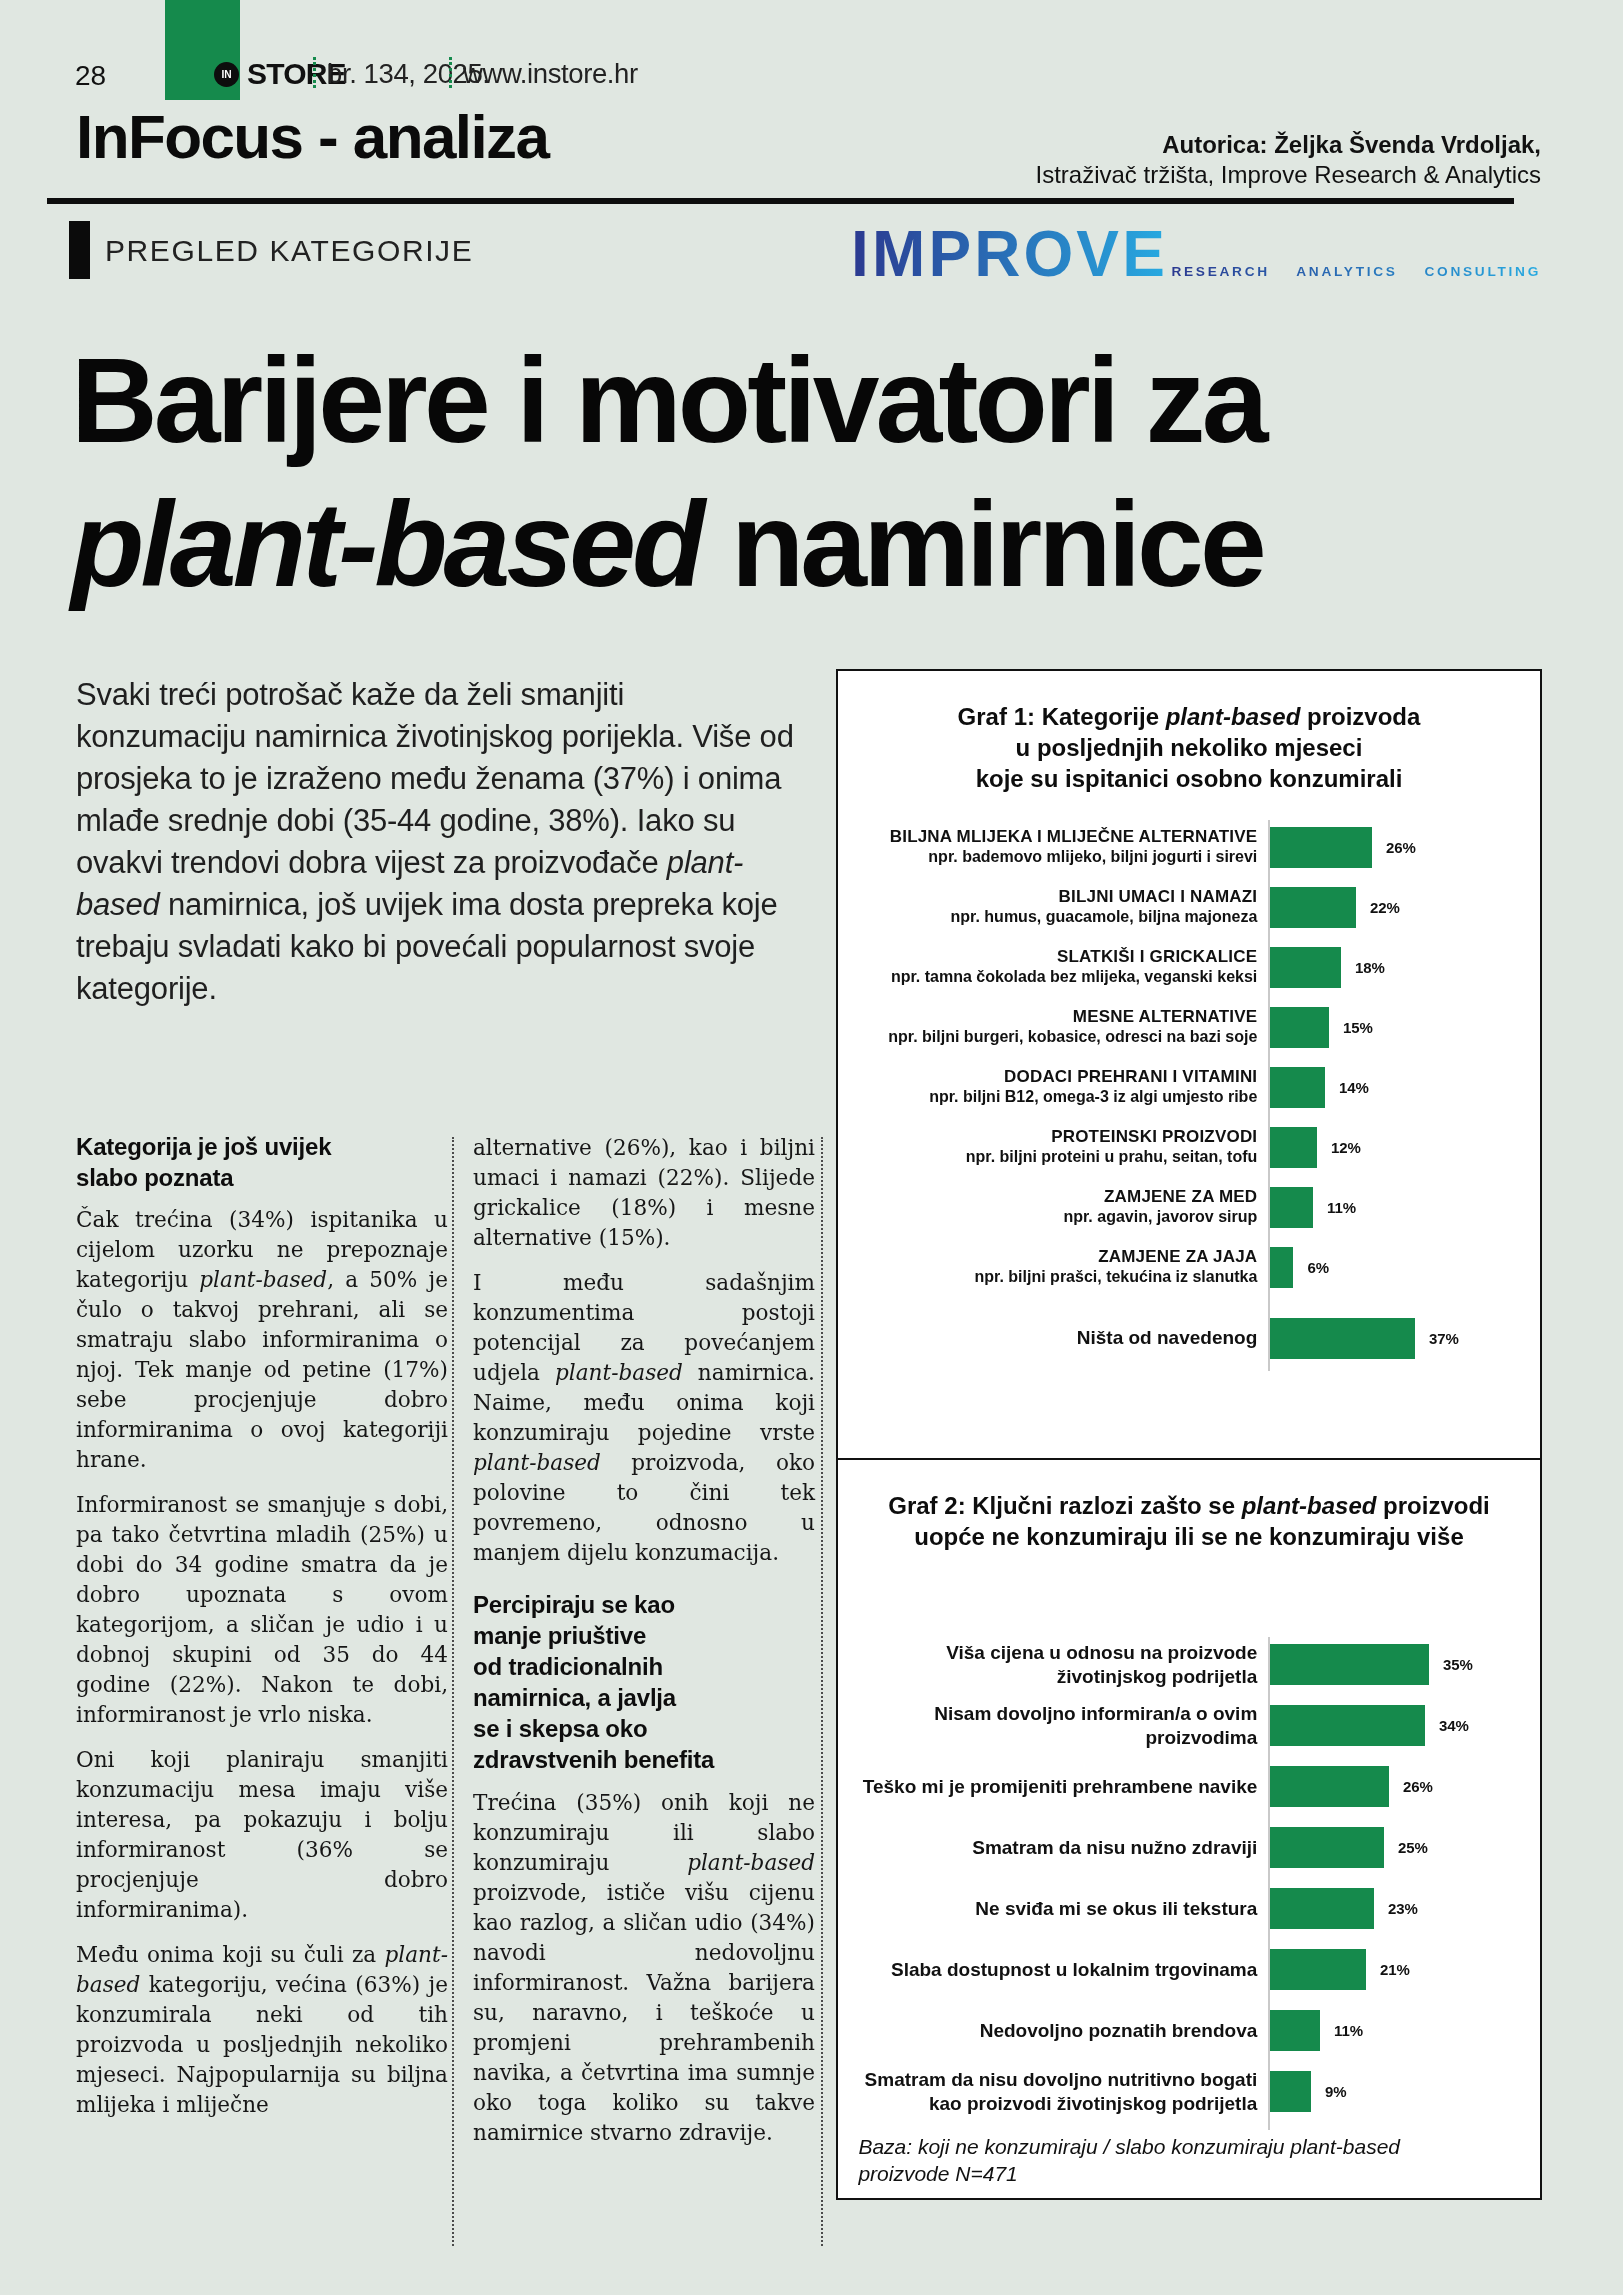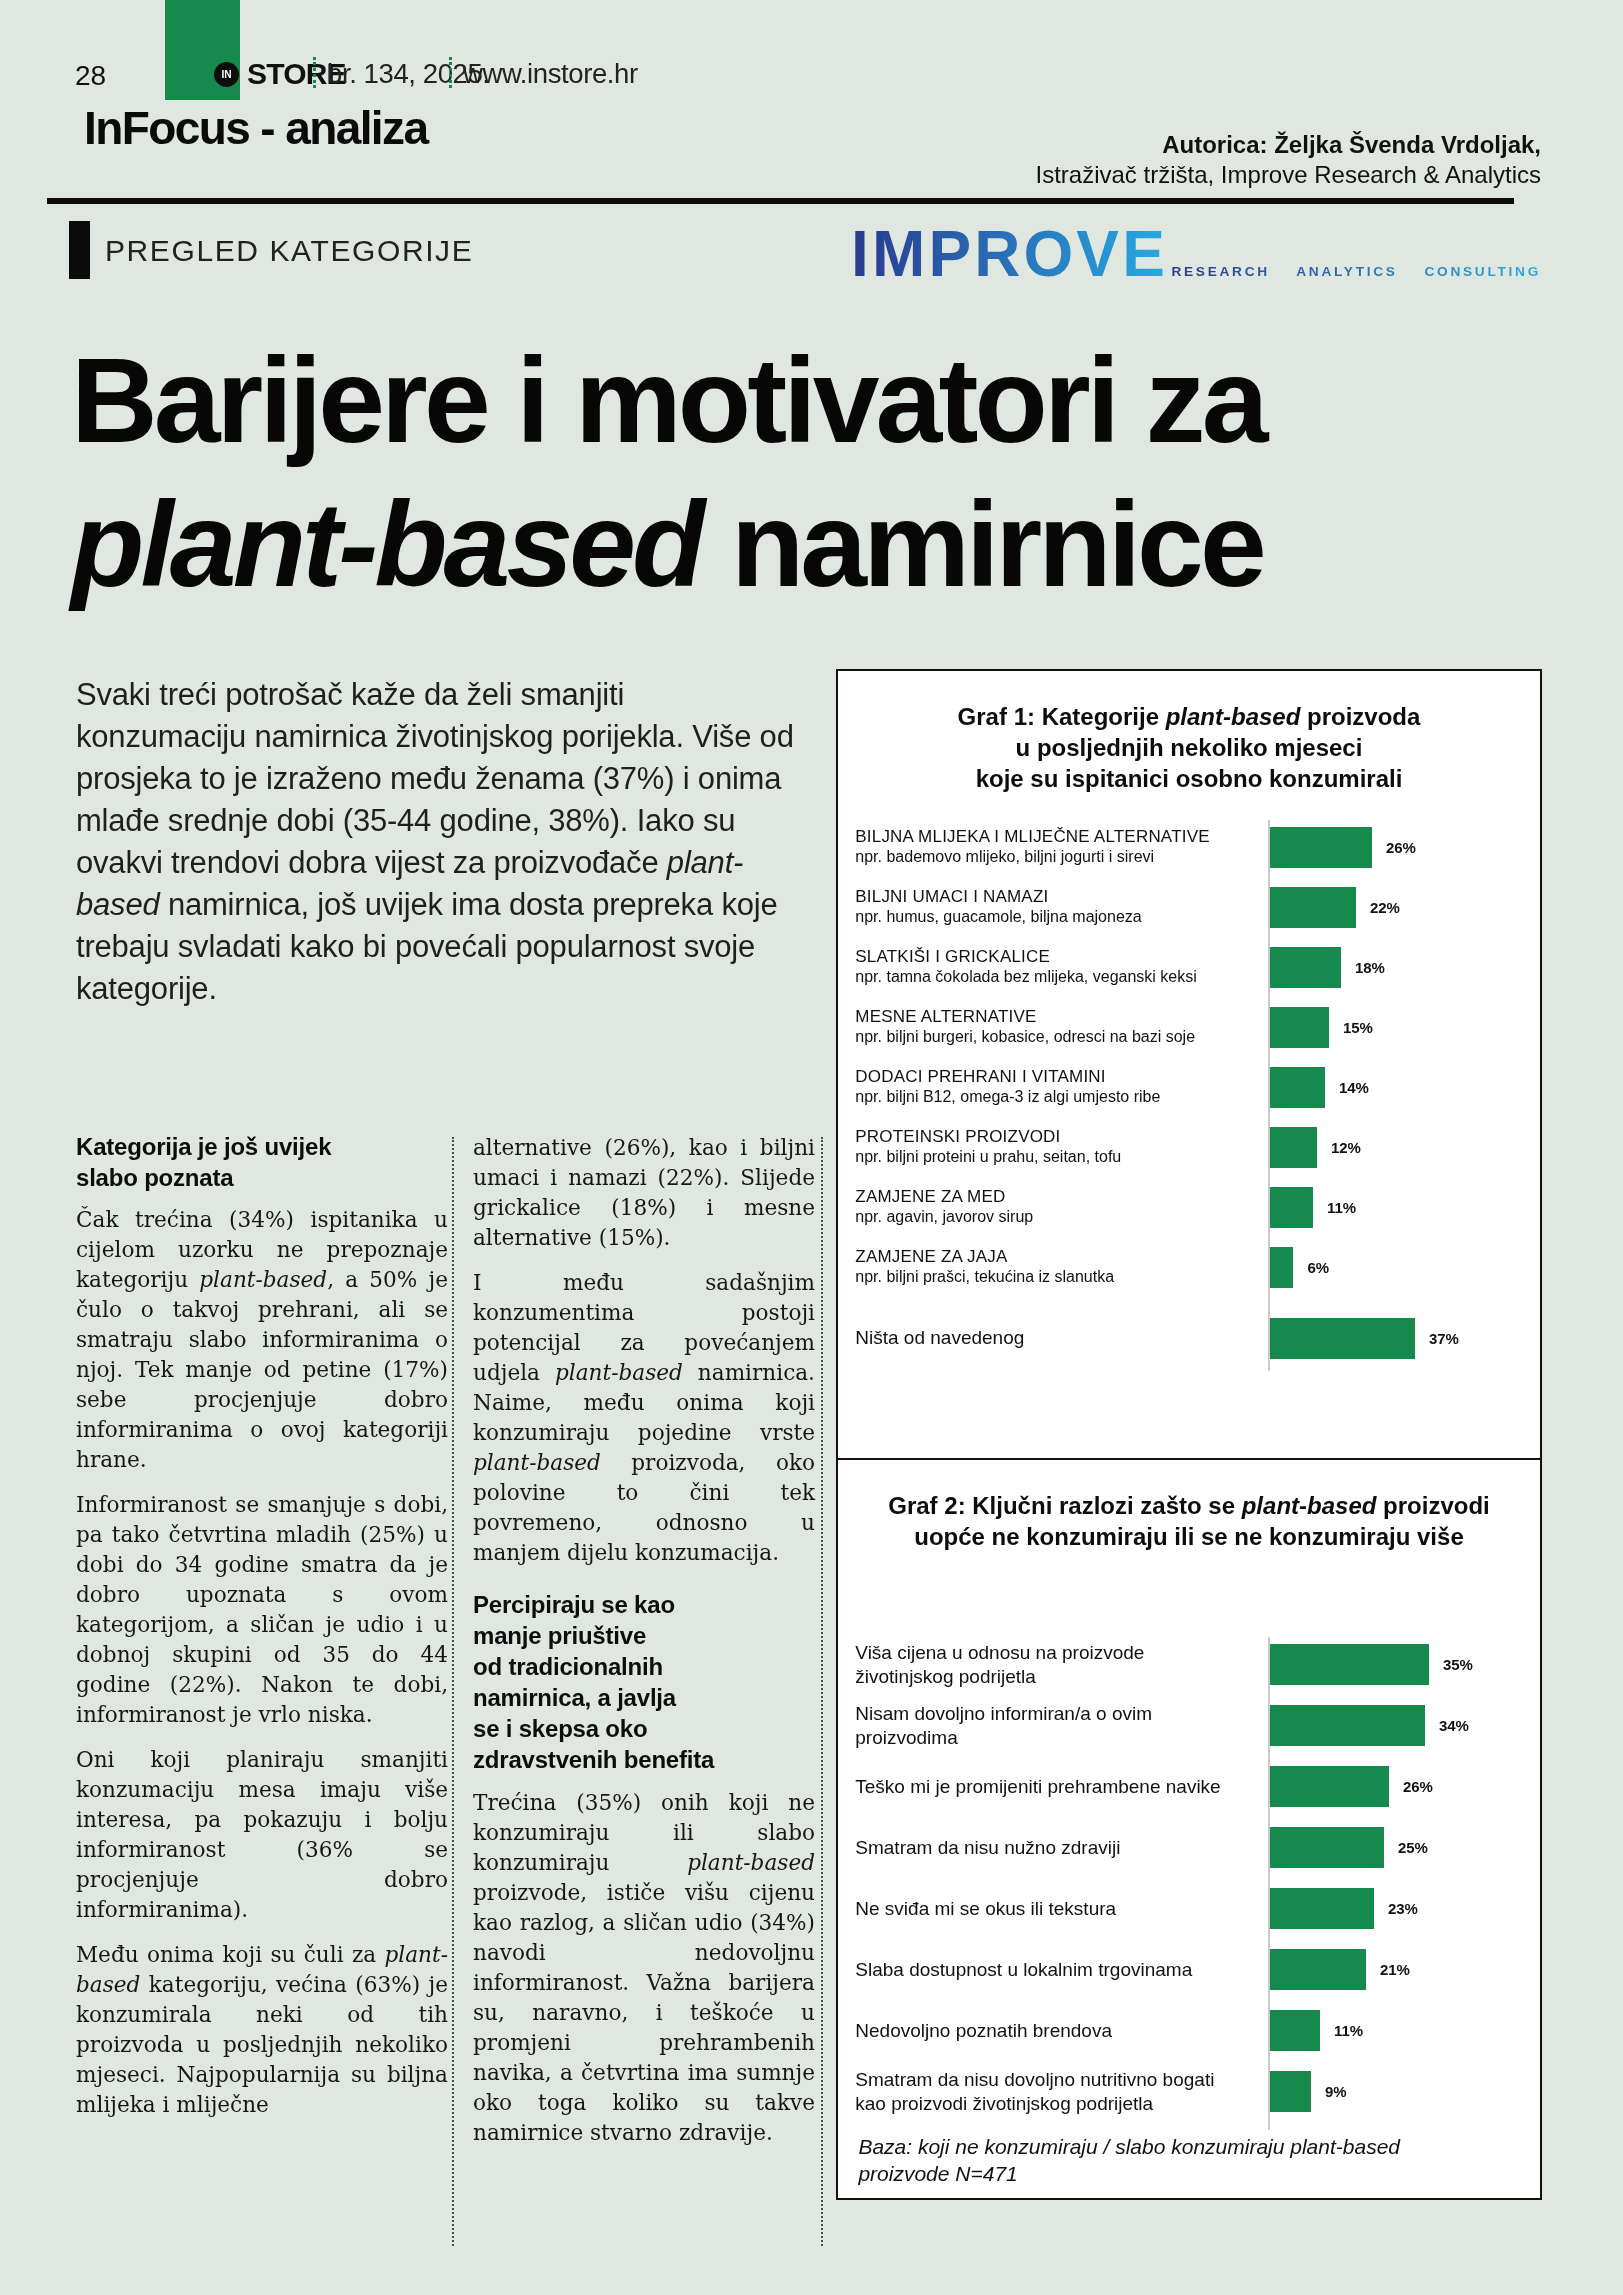--- a/index.html
+++ b/index.html
@@ -13,21 +13,21 @@
   #in-circle{left:214px;top:62px;width:25px;height:25px;border-radius:50%;background:#0d0d0d;color:#fff;
              display:flex;align-items:center;justify-content:center;font-size:10.2px;font-weight:bold;}
   #store-word{left:247px;top:57px;font-size:30px;font-weight:bold;letter-spacing:-0.8px;}
   .hdr-sep{width:0;height:31px;border-left:3.9px dotted #158a4c;top:57px;}
   #hdr-sep1{left:313px;}
   #hdr-sep2{left:449px;}
   #issue{left:327px;top:58px;font-size:27.5px;color:#222;letter-spacing:-0.4px;}
   #site{left:463px;top:58px;font-size:27.5px;color:#222;letter-spacing:-0.4px;}
 
   
-  #masthead-title{left:84px;top:101px;font-size:46px;font-weight:bold;letter-spacing:-1.6px;color:#0b0b0b;}
+  #masthead-title{left:76px;top:101px;font-size:62px;font-weight:bold;letter-spacing:-1.6px;color:#0b0b0b;}
   #author{right:82px;top:130px;text-align:right;line-height:30px;}
   #author .l1{font-size:24px;font-weight:bold;}
   #author .l2{font-size:24px;}
   #rule{left:47px;top:198px;width:1467px;height:6.3px;background:#0d0d0d;}
 
   #kicker-bar{left:69px;top:221px;width:21px;height:58px;background:#0b0b0b;}
   #kicker{left:105px;top:234px;font-size:30px;letter-spacing:1.6px;color:#222;}
 
   #improve{right:82px;top:220px;text-align:right;}
   .improve-grad{background:linear-gradient(90deg,#2b3990,#27aae1);-webkit-background-clip:text;background-clip:text;
@@ -66,21 +66,21 @@
   .axis{position:absolute;width:1.6px;background:#c9c9c9;}
   #graf1 .axis{left:430px;top:149px;height:551px;}
   #graf2 .axis{left:430px;top:177px;height:493px;}
   .chart-rows{position:absolute;left:17.3px;right:11px;}
   #graf1 .chart-rows{top:146px;}
   #graf2 .chart-rows{top:174px;}
   .crow{display:flex;align-items:center;position:relative;}
   #graf1 .crow{height:60px;}
   #graf2 .crow{height:61px;}
   #graf1 .crow.gap{margin-top:11px;}
-  .clabel{width:402px;padding-right:12.6px;text-align:left;flex:none;color:#111;}
+  .clabel{width:402px;padding-right:12.6px;text-align:right;flex:none;color:#111;font-weight:bold;}
   .cname{font-size:17px;line-height:20.4px;letter-spacing:0.2px;}
   .csub{font-size:16px;line-height:20.4px;}
   .clabel.plain{font-size:19px;line-height:23.6px;white-space:pre-line;}
   .cbar-cell{display:flex;align-items:center;flex:1;height:100%;}
   .cbar{height:41px;flex:none;}
   .cval{font-weight:bold;font-size:15px;margin-left:14px;white-space:nowrap;}
   .base-note{position:absolute;left:20.4px;bottom:11px;font-style:italic;font-size:21px;line-height:27px;
              white-space:pre-line;color:#111;}
 </style>
 </head>

